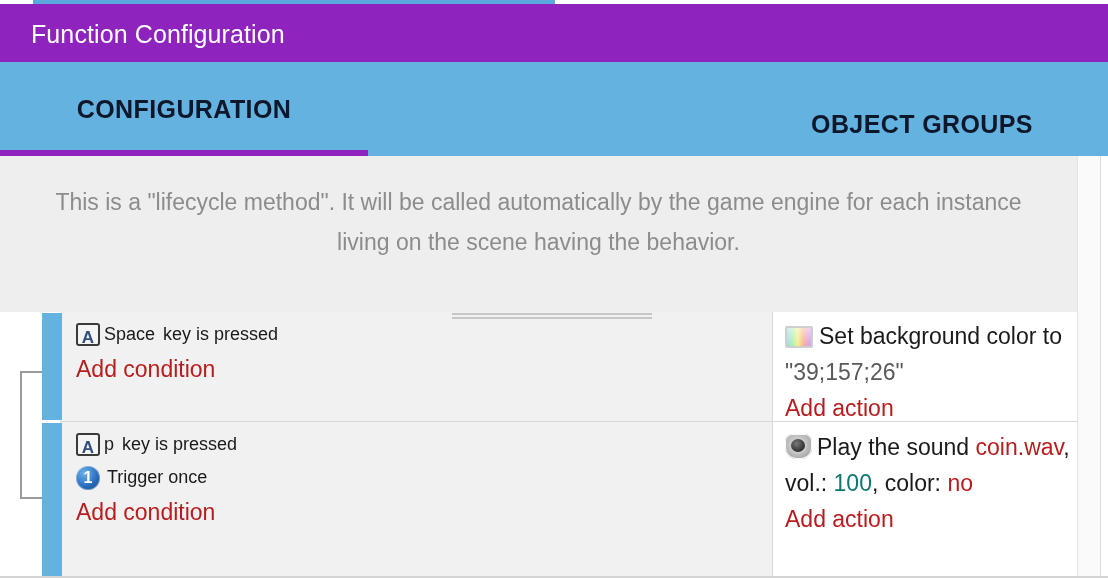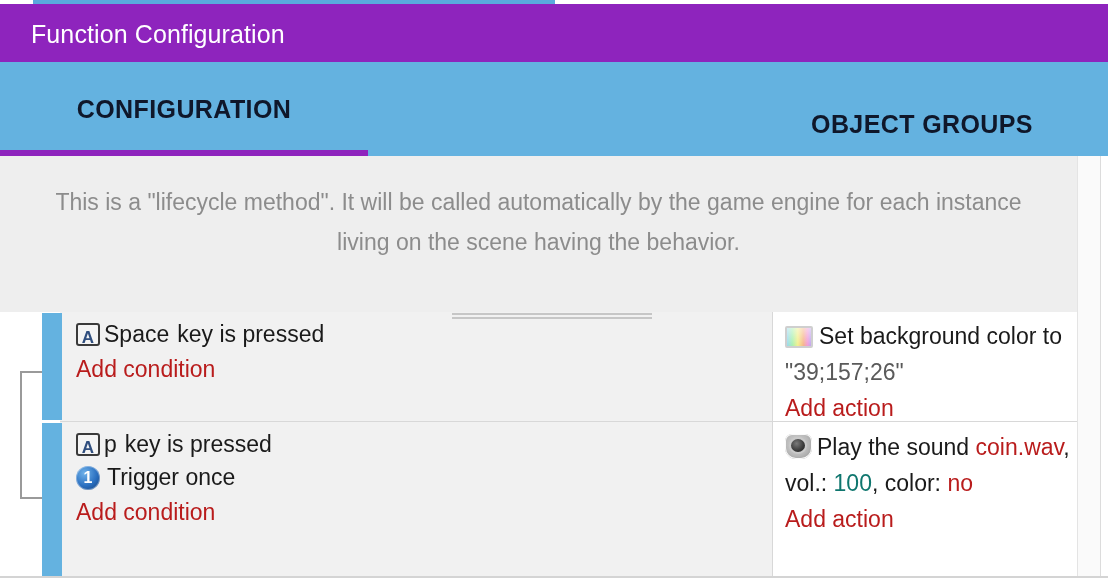--- a/index.html
+++ b/index.html
@@ -114,21 +114,21 @@
   .drag-handle i:nth-child(1) { top: 1px; }
   .drag-handle i:nth-child(2) { top: 5px; }
 
   
   .conditions {
     position: absolute; left: 62px; top: 0; width: 710px; height: 100%;
     padding: 6px 0 0 14px;
   }
   .cond-line {
     display: flex; align-items: flex-start;
-    font-size: 23px; color: #1a1a1a; line-height: 33px;
+    font-size: 18px; color: #1a1a1a; line-height: 33px;
     white-space: nowrap; cursor: pointer;
   }
   .cond-line .lead { font-weight: 400; }
   .cond-line .rest { margin-left: 8px; }
   .add-placeholder {
     font-size: 23px; color: #b91c1c; line-height: 36px; cursor: pointer;
   }
 
   
   .actions {

